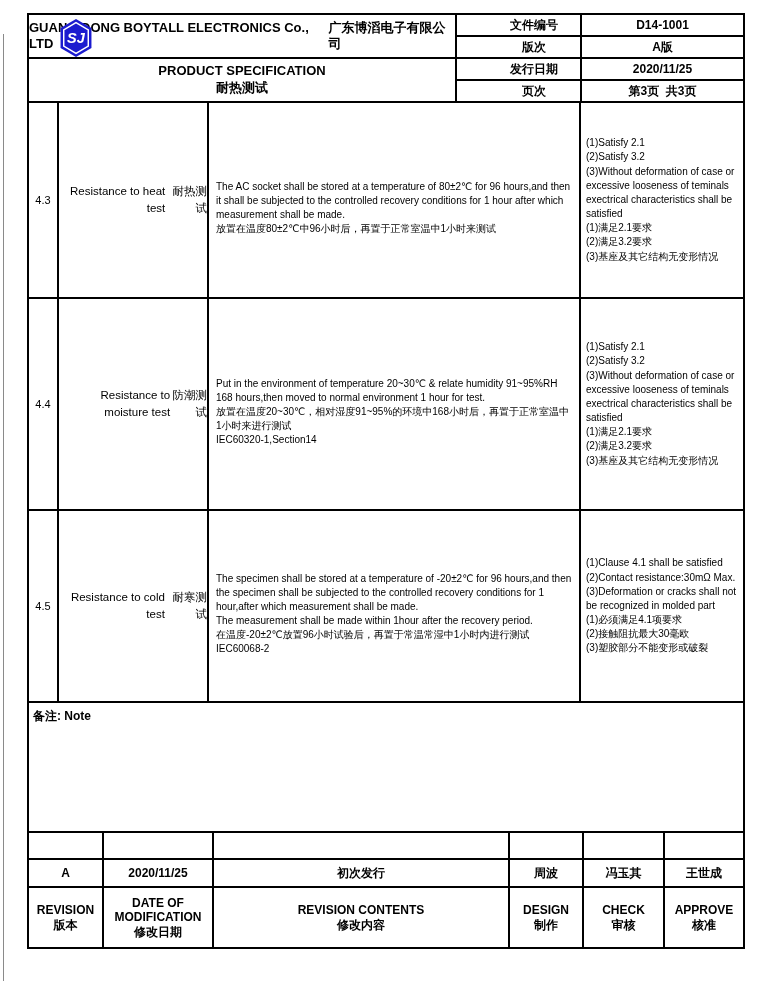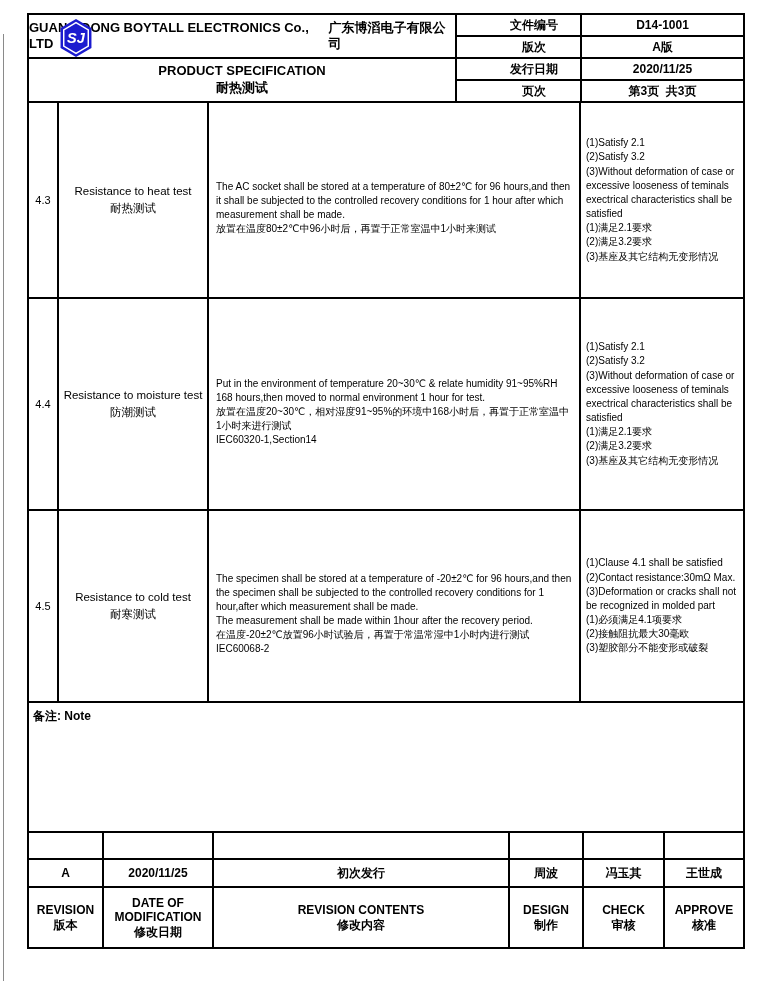--- a/index.html
+++ b/index.html
@@ -32,21 +32,21 @@
   .logo-wrap { position: absolute; left: 30px; top: 3px; }
   .info-label { font-size: 12px; font-weight: bold; padding-left: 31px; }
   .info-value { font-size: 12px; font-weight: bold; white-space: pre-wrap; }
 
   
   .spec-grid {
     grid-template-columns: 28px 148px 370px 162px;
     grid-template-rows: 194px 210px 190px;
   }
   .id-cell { font-size: 11px; }
-  .name-cell { flex-direction: column; font-size: 11.5px; line-height: 1.45; text-align: right; }
+  .name-cell { flex-direction: row; font-size: 11.5px; line-height: 1.45; text-align: right; }
   .desc-cell, .crit-cell { justify-content: flex-start; }
   .desc-cell > div, .crit-cell > div {
     width: 100%; font-size: 10px; white-space: pre-wrap; text-align: left;
   }
   .desc-cell > div { padding: 4px 7px; line-height: 1.4; margin-top: 16px; }
   .crit-cell > div { padding: 4px 5px; line-height: 1.42; }
 
   
   .note-box {
     height: 132px; border: 2px solid #000; background: #fff;

